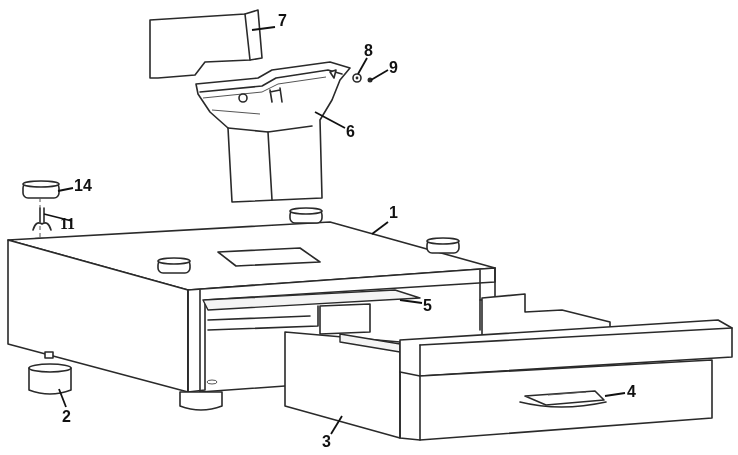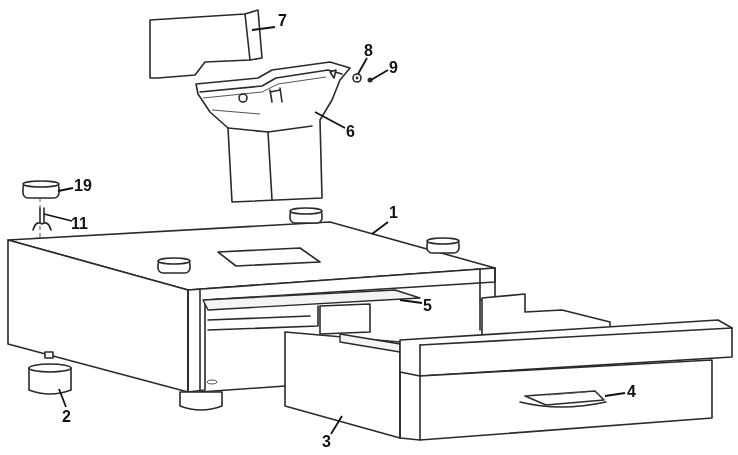--- a/index.html
+++ b/index.html
@@ -118,19 +118,19 @@
   <path class="leader" d="M400,300 L422,303"></path>
   <path class="leader" d="M59,389 L66,407"></path>
   <path class="leader" d="M342,416 L331,434"></path>
   <path class="leader" d="M605,396 L625,393"></path>
 </svg>
 
 <div class="callout" style="left:278px;top:13px;">7</div>
 <div class="callout" style="left:346px;top:124px;">6</div>
 <div class="callout" style="left:364px;top:43px;">8</div>
 <div class="callout" style="left:389px;top:60px;">9</div>
-<div class="callout" style="left:74px;top:178px;">19</div>
-<div class="callout" style="left:71px;top:216px;">11</div>
+<div class="callout" style="left:74px;top:178px;">14</div>
+<div class="callout" style="left:60px;top:216px;font-family:Liberation Serif, serif;">11</div>
 <div class="callout" style="left:389px;top:205px;">1</div>
 <div class="callout" style="left:423px;top:298px;">5</div>
 <div class="callout" style="left:62px;top:409px;">2</div>
 <div class="callout" style="left:322px;top:434px;">3</div>
 <div class="callout" style="left:627px;top:384px;">4</div>
 
 </body></html>

